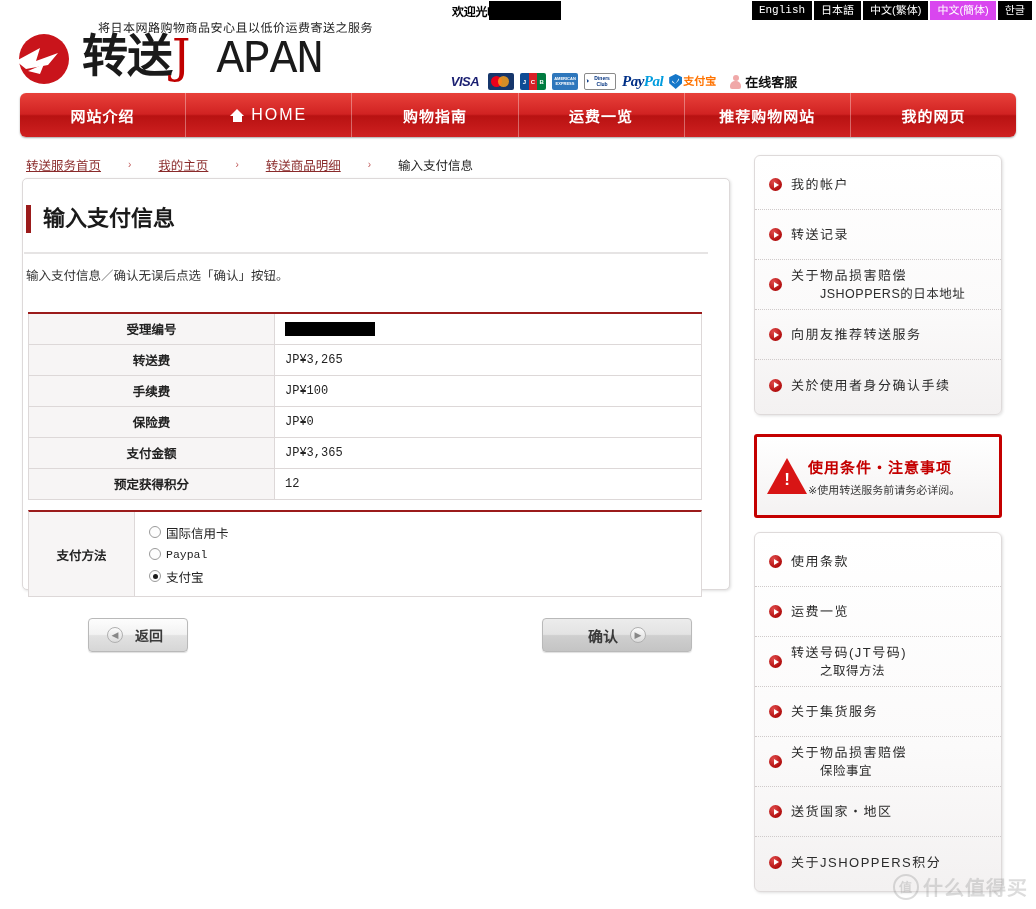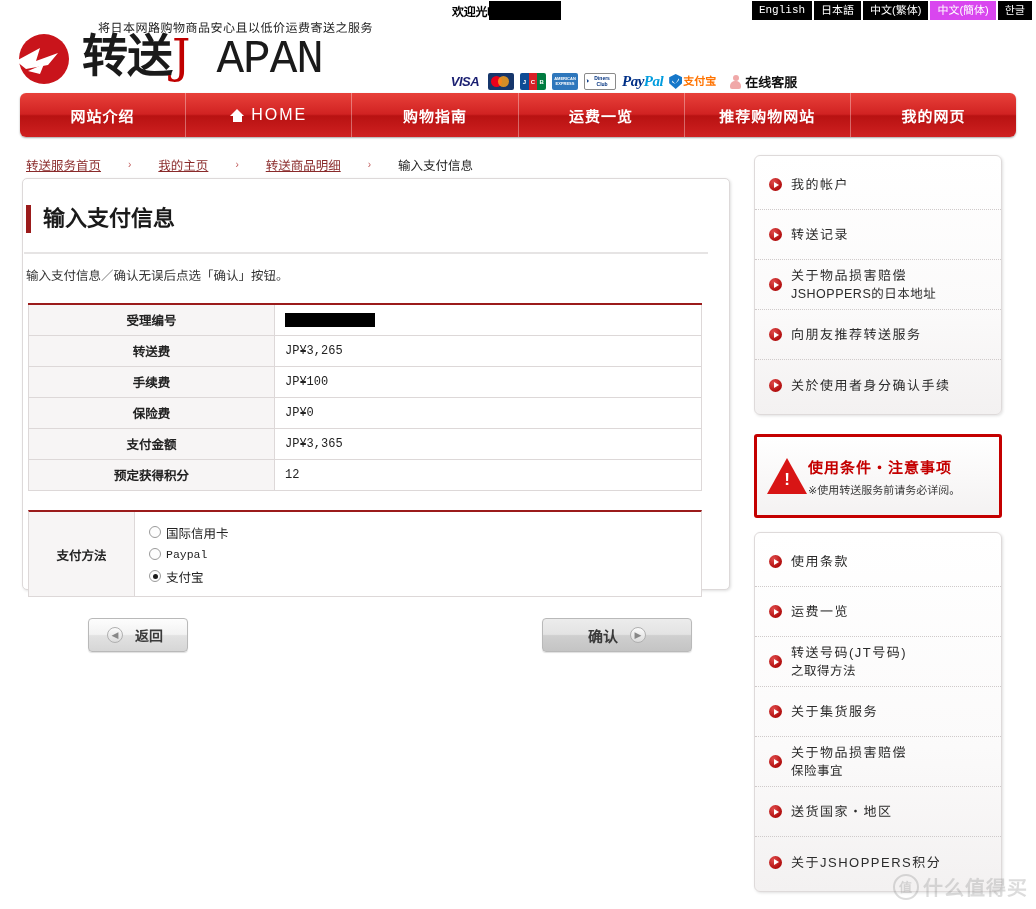--- a/index.html
+++ b/index.html
@@ -250,21 +250,21 @@
   .lead {
     position: absolute;
     left: 26px; top: 265px;
     font-size: 12.5px;
     color: #333;
   }
 
   
   table.info {
     position: absolute;
-    left: 28px; top: 303px;
+    left: 28px; top: 312px;
     width: 674px;
     border-collapse: collapse;
     border-top: 2px solid #9b1b1b;
     table-layout: fixed;
   }
   table.info th {
     width: 246px;
     background: #f7f5f5;
     border: 1px solid #ddd8d8;
     border-top: none;
@@ -422,21 +422,21 @@
   }
   .bullet:after {
     content: "";
     position: absolute;
     left: 4.5px; top: 3.5px;
     border-left: 5px solid #fff;
     border-top: 3px solid transparent;
     border-bottom: 3px solid transparent;
   }
   .side-label { letter-spacing: 1.5px; }
-  .side-label .sub { display: block; letter-spacing: 0.5px; font-size: 12.5px; }
+  .side-label .sub { display: block; letter-spacing: 0.5px; font-size: 12.5px; margin-left: 29px; }
 
   
   .warnbox {
     position: absolute;
     left: 754px; top: 434px;
     width: 248px;
     height: 84px;
     border: 3px solid #c40000;
     border-radius: 3px;
     background: linear-gradient(to bottom,#ffffff,#f4f2f2);

